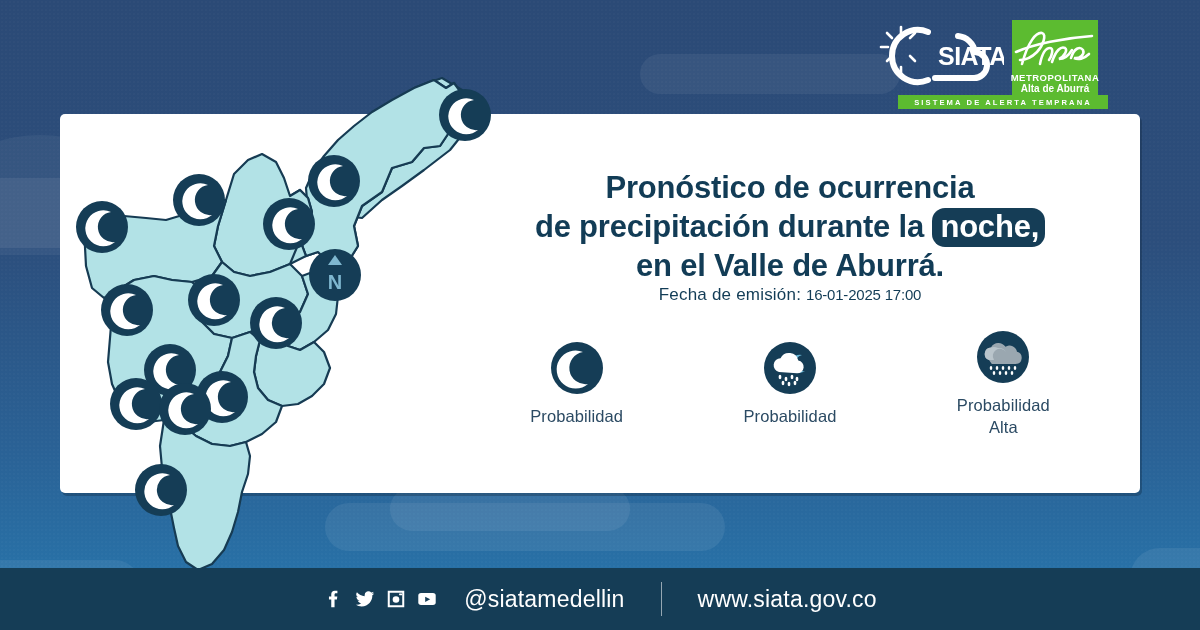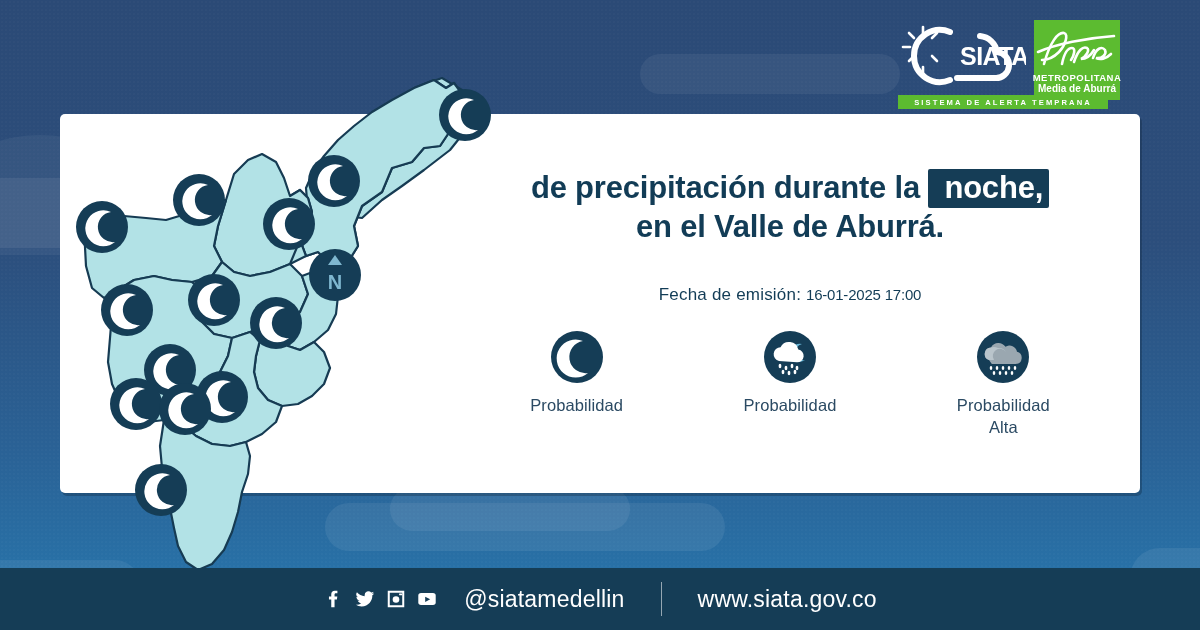--- a/index.html
+++ b/index.html
@@ -38,21 +38,21 @@
     opacity: .35;
     pointer-events: none;
     background-image: radial-gradient(rgba(255,255,255,.05) 1px, transparent 1px);
     background-size: 4px 4px;
   }
 
   
   #logo-zone {
     position: absolute;
     top: 18px;
-    left: 898px;
+    left: 876px;
     width: 226px;
     height: 94px;
   }
   #siata-logo {
     position: absolute; left: 0; top: 4px; width: 128px; height: 68px;
   }
   #amva-logo {
     position: absolute; left: 136px; top: 2px;
     width: 86px; height: 80px;
     background: #5cbb30;
@@ -115,22 +115,22 @@
     text-align: center;
     color: #123c56;
     font-size: 31px;
     font-weight: bold;
     line-height: 39px;
     letter-spacing: -0.2px;
   }
   #headline .hl {
     background: #153d56;
     color: #ffffff;
-    padding: 1px 6px 3px 16px;
-    border-radius: 2px;
+    padding: 1px 6px 3px 8px;
+    border-radius: 13px;
   }
   #fecha {
     position: absolute;
     left: 460px; top: 285px;
     width: 660px;
     text-align: center;
     color: #123c56;
     font-size: 17px;
     letter-spacing: .2px;
   }
@@ -139,21 +139,21 @@
     letter-spacing: -.2px;
   }
 
   
   #legend {
     position: absolute;
     left: 470px; top: 330px;
     width: 640px;
     display: flex;
     justify-content: space-around;
-    align-items: flex-start;
+    align-items: center;
   }
   .legend-item { width: 170px; text-align: center; }
   .legend-icon { width: 54px; height: 54px; margin: 0 auto 10px auto; display:block; }
   .legend-label {
     color: #2b4a63;
     font-size: 16.5px;
     line-height: 22px;
     letter-spacing: .1px;
   }
 
@@ -215,21 +215,21 @@
       <svg id="amva-script" viewBox="0 0 86 44">
         <g fill="none" stroke="#ffffff" stroke-width="2.6" stroke-linecap="round">
           <path d="M10 38 C16 16, 24 6, 30 7 C35 8, 31 20, 25 26 C19 32, 13 34, 8 34"></path>
           <path d="M28 38 C30 28, 33 22, 38 22 C42 22, 40 30, 37 34"></path>
           <path d="M40 36 C44 24, 49 20, 53 22 C56 24, 52 31, 47 33 C53 33, 57 29, 60 24"></path>
           <path d="M59 32 C62 22, 68 20, 71 24 C73 28, 68 33, 62 32 C66 34, 72 33, 77 28"></path>
           <path d="M4 26 C22 18, 52 12, 80 10"></path>
         </g>
       </svg>
       <div class="amva-l1">METROPOLITANA</div>
-      <div class="amva-l2">Media de Aburrá</div>
+      <div class="amva-l2">Alta de Aburrá</div>
     </div>
   </div>
 
   <div id="tagline">SISTEMA DE ALERTA TEMPRANA</div>
 
   <div id="panel"></div>
 
   <div id="map-wrap">
     <svg viewBox="0 0 420 520">
       <g>
@@ -316,20 +316,21 @@
 
       <g>
         <circle class="compass-bg" cx="273" cy="225" r="26"></circle>
         <path class="compass-fg" d="M273 205 l7 10 h-14 z"></path>
         <text class="compass-fg" x="273" y="239" text-anchor="middle" font-family="Liberation Sans, sans-serif" font-size="20" font-weight="bold">N</text>
       </g>
     </svg>
   </div>
 
   <div id="headline">
+    <div>Pronóstico de ocurrencia</div>
     <div>
       <span>de precipitación durante la</span>
       <span class="hl">noche,</span>
     </div>
     <div>en el Valle de Aburrá.</div>
   </div>
 
   <div id="fecha">
     <span>Fecha de emisión:</span>
     <span class="dt">16-01-2025 17:00</span>

